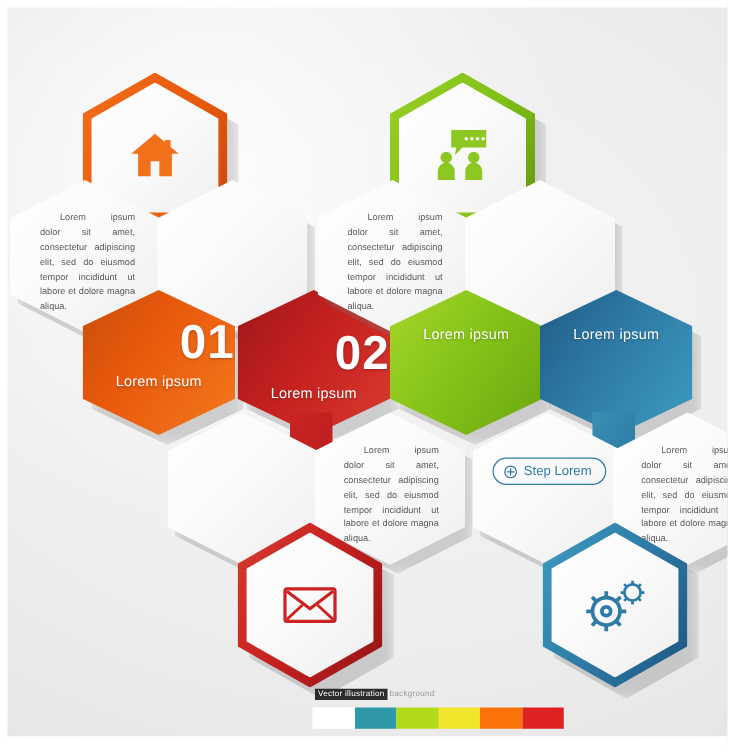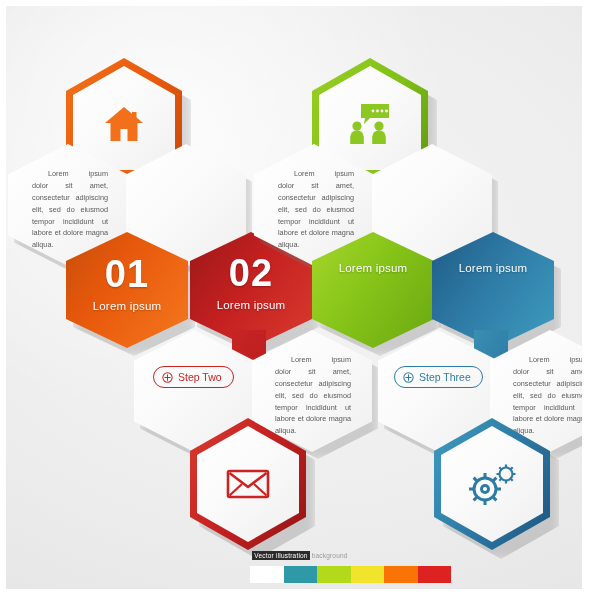--- a/index.html
+++ b/index.html
@@ -46,21 +46,21 @@
   .white-face{
     background:linear-gradient(135deg,#ffffff 0%,#fbfbfb 42%,#efefef 100%);
   }
   .icon-svg{position:absolute;left:0;top:0;width:100%;height:100%;
     display:flex;align-items:center;justify-content:center;}
 
   .numtxt{
     position:absolute;left:0;width:100%;text-align:center;color:#fff;
     text-shadow:0 1px 2px rgba(0,0,0,.28);
   }
-  .numtxt .big{font-size:38px;font-weight:700;letter-spacing:1px;line-height:1;}
+  .numtxt .big{font-size:38px;font-weight:700;letter-spacing:1px;line-height:1;text-align:right;}
   .numtxt .sub{font-size:11.5px;font-weight:400;margin-top:7px;letter-spacing:.2px;}
 
   .blurb{
     position:absolute;font-size:7.3px;line-height:1.63;color:#5a5a5a;
     text-align:justify;text-indent:16px;
   }
   .stepbtn{
     position:absolute;display:flex;align-items:center;gap:5px;
     border:1.6px solid #888;border-radius:14px;
     padding:4px 11px 4px 8px;background:transparent;
@@ -115,38 +115,31 @@
     <div class="hex-inner" style="left:0;top:0;width:122px;height:116px;background:linear-gradient(125deg,#C84E0A 0%,#E8590C 40%,#F4781E 100%);"></div>
     <div class="numtxt" style="top:23px;">
       <div class="big">01</div>
       <div class="sub">Lorem ipsum</div>
     </div>
   </div>
 
   <div class="hexwrap" style="left:190px;top:232px;width:122px;height:116px;">
     <div class="shadow" style="left:7px;top:8px;width:122px;height:116px;"></div>
     <div class="hex-inner" style="left:0;top:0;width:122px;height:116px;background:linear-gradient(125deg,#9E1818 0%,#C42020 45%,#D83B2E 100%);"></div>
-    <div class="numtxt" style="top:22px;">
+    <div class="numtxt" style="top:32px;">
       <div class="big">02</div>
       <div class="sub">Lorem ipsum</div>
     </div>
   </div>
 
   <div style="position:absolute;left:232px;top:330px;width:34px;height:100px;background:linear-gradient(120deg,#C92424 0%,#BC1F1F 60%,#A01818 100%);"></div>
 
   <div class="hexwrap" style="left:134px;top:330px;width:120px;height:122px;">
     <div class="shadow" style="left:6px;top:7px;width:120px;height:122px;"></div>
     <div class="hex-inner white-face" style="left:0;top:0;width:120px;height:122px;"></div>
-  </div>
-  <div class="stepbtn" style="left:153px;top:366px;border-color:#CC2222;color:#CC2222;">
-    <svg class="plus" viewBox="0 0 12 12" aria-hidden="true">
-      <circle cx="6" cy="6" r="5.1" fill="none" stroke="#CC2222" stroke-width="1.1"></circle>
-      <path d="M6 3.1 V8.9 M3.1 6 H8.9" stroke="#CC2222" stroke-width="1.1" stroke-linecap="round"></path>
-    </svg>
-    <span>Step Two</span>
   </div>
 
   <div class="hexwrap" style="left:252px;top:330px;width:120px;height:122px;">
     <div class="shadow" style="left:6px;top:7px;width:120px;height:122px;"></div>
     <div class="hex-inner white-face" style="left:0;top:0;width:120px;height:122px;"></div>
     <div class="blurb" style="left:23px;top:24px;width:76px;">Lorem ipsum dolor sit amet, consectetur adipiscing elit, sed do eiusmod tempor incididunt ut labore et dolore magna aliqua.</div>
   </div>
 
   <div class="hexwrap" style="left:190px;top:418px;width:116px;height:132px;">
     <div class="shadow" style="left:9px;top:9px;width:116px;height:132px;"></div>
@@ -215,21 +208,21 @@
 
   <div class="hexwrap" style="left:378px;top:330px;width:120px;height:122px;">
     <div class="shadow" style="left:6px;top:7px;width:120px;height:122px;"></div>
     <div class="hex-inner white-face" style="left:0;top:0;width:120px;height:122px;"></div>
   </div>
   <div class="stepbtn" style="left:394px;top:366px;border-color:#2E7BA6;color:#2E7BA6;">
     <svg class="plus" viewBox="0 0 12 12" aria-hidden="true">
       <circle cx="6" cy="6" r="5.1" fill="none" stroke="#2E7BA6" stroke-width="1.1"></circle>
       <path d="M6 3.1 V8.9 M3.1 6 H8.9" stroke="#2E7BA6" stroke-width="1.1" stroke-linecap="round"></path>
     </svg>
-    <span>Step Three</span>
+    <span>Step Lorem</span>
   </div>
 
   <div class="hexwrap" style="left:490px;top:330px;width:120px;height:122px;">
     <div class="shadow" style="left:6px;top:7px;width:120px;height:122px;"></div>
     <div class="hex-inner white-face" style="left:0;top:0;width:120px;height:122px;"></div>
     <div class="blurb" style="left:23px;top:24px;width:76px;">Lorem ipsum dolor sit amet, consectetur adipiscing elit, sed do eiusmod tempor incididunt ut labore et dolore magna aliqua.</div>
   </div>
 
   <div class="hexwrap" style="left:434px;top:418px;width:116px;height:132px;">
     <div class="shadow" style="left:9px;top:9px;width:116px;height:132px;"></div>

